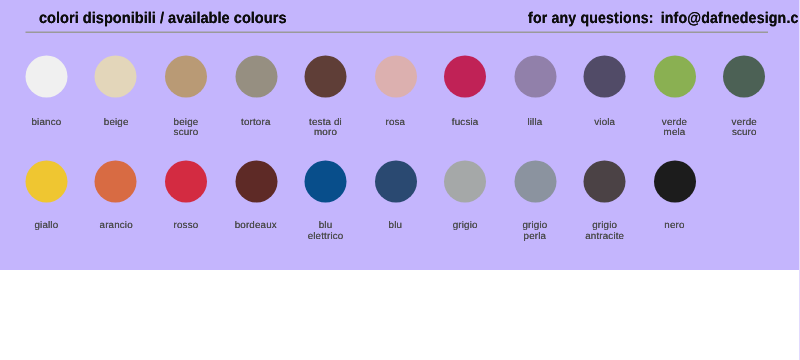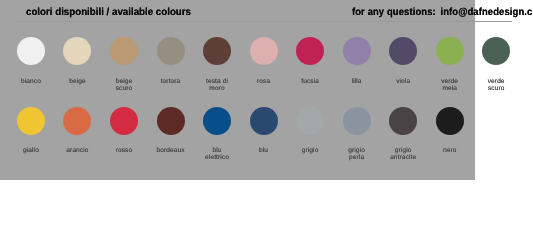--- a/index.html
+++ b/index.html
@@ -10,23 +10,23 @@
     background: #ffffff;
     overflow: hidden;
   }
   body {
     font-family: "Liberation Sans", sans-serif;
     -webkit-font-smoothing: antialiased;
     text-rendering: geometricPrecision;
   }
   .page {
     position: relative;
-    width: 475px;
+    width: 533px;
     height: 180px;
-    background: #a3a3a3;
+    background: #c4b5fd;
   }
   .header {
     position: absolute;
     left: 0; top: 0;
     width: 533px;
     height: 22px;
   }
   .title-left, .title-right {
     position: absolute;
     top: 8.3px;

